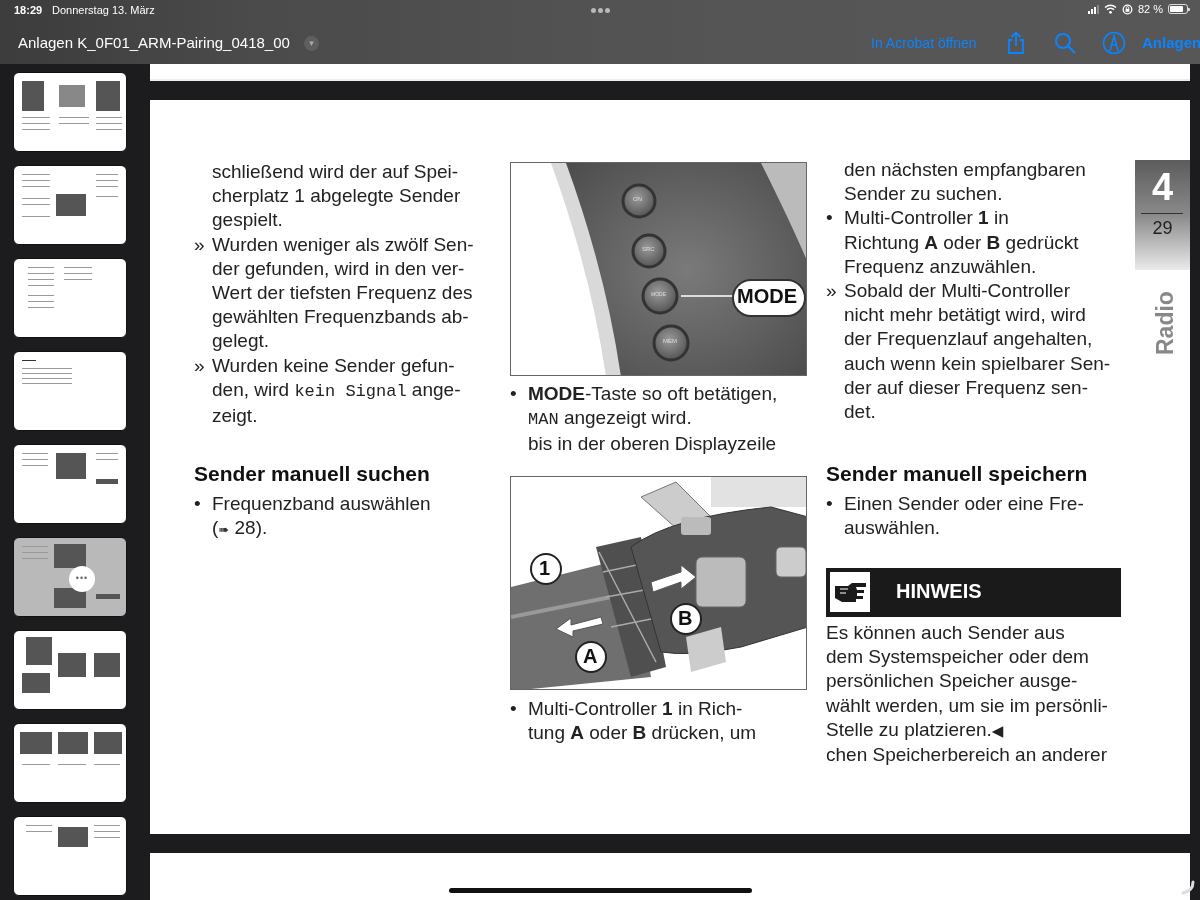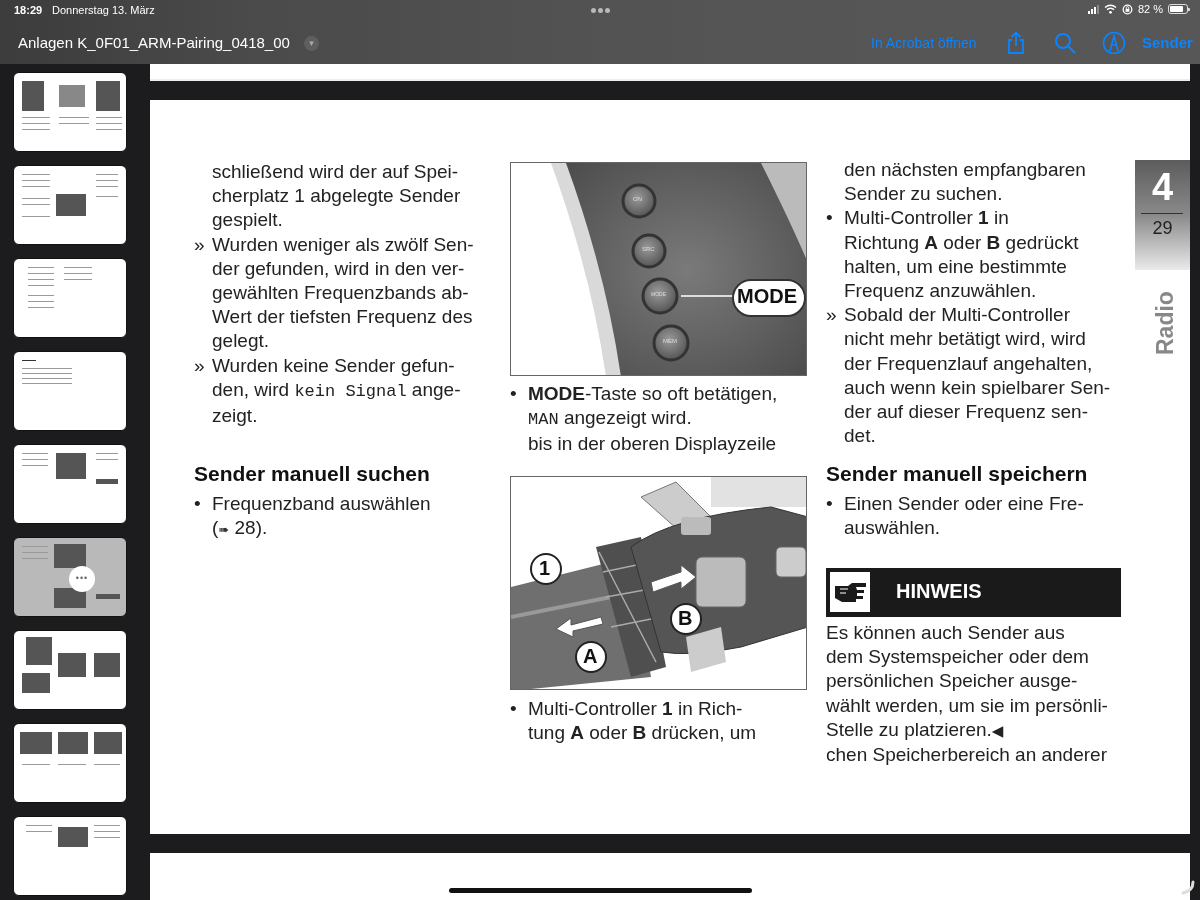--- a/index.html
+++ b/index.html
@@ -108,21 +108,21 @@
       <path d="M12 15 V2 M7.5 6 L12 1.5 L16.5 6" stroke="#0a84ff" stroke-width="1.8" fill="none"></path>
     </svg>
   <svg class="tb-icon" style="left:1053px" viewBox="0 0 24 24">
       <circle cx="10" cy="10" r="7" stroke="#0a84ff" stroke-width="2" fill="none"></circle>
       <path d="M15 15 L22 22" stroke="#0a84ff" stroke-width="2.2"></path>
     </svg>
   <svg class="tb-icon" style="left:1102px" viewBox="0 0 24 24">
       <circle cx="12" cy="12" r="10.5" stroke="#0a84ff" stroke-width="1.6" fill="none"></circle>
       <path d="M8 20 L12 5 L16 20 M9.5 14 H14.5" stroke="#0a84ff" stroke-width="1.6" fill="none"></path>
     </svg>
-  <span class="tb-done">Sender</span>
+  <span class="tb-done">Anlagen</span>
 </div>
 
 <div class="sidebar">
   <div class="thumb" style="top:8px">
     <div class="blk" style="left:8px;top:8px;width:22px;height:30px;"></div>
       <div class="blk" style="left:45px;top:12px;width:26px;height:22px;background:#888"></div>
       <div class="blk" style="left:82px;top:8px;width:24px;height:30px;"></div>
     <div class="ln" style="left:8px;top:44px;width:28px"></div>
       <div class="ln" style="left:8px;top:50px;width:28px"></div>
       <div class="ln" style="left:8px;top:56px;width:28px"></div>
@@ -214,22 +214,22 @@
     <div class="txt" style="left:44px;top:60px;width:300px;">
       <div class="ind">
         <p>schließend wird der auf Spei-</p>
         <p>cherplatz 1 abgelegte Sender</p>
         <p>gespielt.</p>
       </div>
       <div class="ind">
         <span class="mk">»</span>
         <p>Wurden weniger als zwölf Sen-</p>
         <p>der gefunden, wird in den ver-</p>
+        <p>Wert der tiefsten Frequenz des</p>
         <p>gewählten Frequenzbands ab-</p>
-        <p>Wert der tiefsten Frequenz des</p>
         <p>gelegt.</p>
       </div>
       <div class="ind">
         <span class="mk">»</span>
         <p>Wurden keine Sender gefun-</p>
         <p><span>den, wird </span><span class="mono">kein Signal</span><span> ange-</span></p>
         <p>zeigt.</p>
       </div>
     </div>
 
@@ -317,21 +317,20 @@
 
     <div class="txt" style="left:676px;top:58px;width:305px;">
       <div class="ind">
         <p>den nächsten empfangbaren</p>
         <p>Sender zu suchen.</p>
       </div>
       <div class="ind">
         <span class="mk">•</span>
         <p><span>Multi-Controller </span><b>1</b><span> in</span></p>
         <p><span>Richtung </span><b>A</b><span> oder </span><b>B</b><span> gedrückt</span></p>
-        <p>halten, um eine bestimmte</p>
         <p>Frequenz anzuwählen.</p>
       </div>
       <div class="ind">
         <span class="mk">»</span>
         <p>Sobald der Multi-Controller</p>
         <p>nicht mehr betätigt wird, wird</p>
         <p>der Frequenzlauf angehalten,</p>
         <p>auch wenn kein spielbarer Sen-</p>
         <p>der auf dieser Frequenz sen-</p>
         <p>det.</p>

